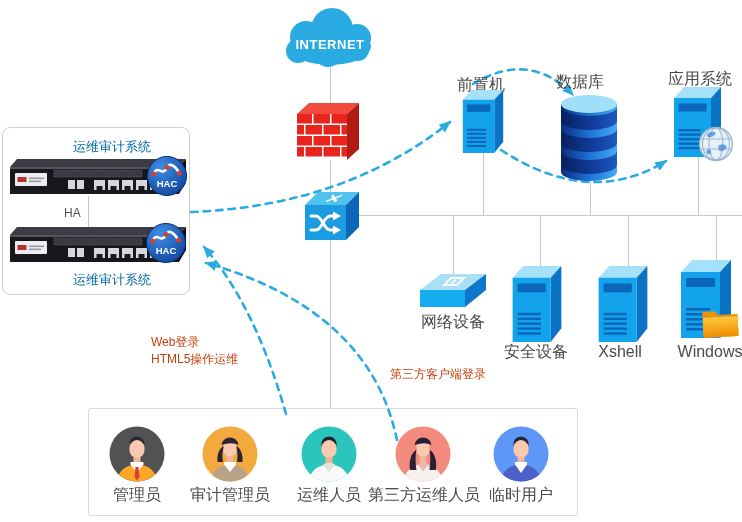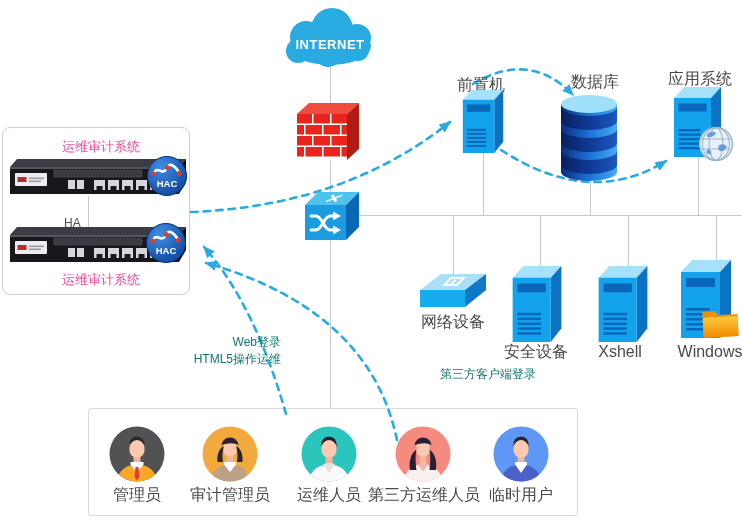--- a/index.html
+++ b/index.html
@@ -14,22 +14,22 @@
   .panel.audit{border-radius:8px;}
   .panel.users{border-radius:3px;border-color:#dadada;}
   
   svg.connectors{position:absolute;left:0;top:0;z-index:2;}
   .layer-content{position:absolute;left:0;top:0;width:742px;height:522px;z-index:3;pointer-events:none;}
   .layer-content > *{pointer-events:auto;}
   .lbl{
     position:absolute;color:#4a4a4a;font-size:16px;line-height:15px;text-align:center;
     white-space:nowrap;
   }
-  .lbl.big{font-size:13px;color:#ec4899;}
-  .anno{position:absolute;color:#0f766e;font-size:12px;line-height:17px;text-align:right;white-space:nowrap;}
+  .lbl.big{font-size:13px;color:#0369a1;text-align:right;}
+  .anno{position:absolute;color:#c2410c;font-size:12px;line-height:17px;text-align:left;white-space:nowrap;}
   .ha{position:absolute;color:#4f4f4f;font-size:12px;}
 </style>
 </head>
 <body>
 
 <div class="canvas">
 
   <div class="panel audit" style="left:2px;top:127px;width:188px;height:168px;z-index:1;"></div>
   <div class="panel users" style="left:88px;top:408px;width:490px;height:108px;z-index:1;"></div>
 
@@ -124,21 +124,21 @@
       <rect x="5" y="18" width="29" height="9" fill="#0A66B8"></rect>
       <g fill="#0A66B8">
         <rect x="5" y="48" width="24" height="2.5"></rect>
           <rect x="5" y="53" width="24" height="2.5"></rect>
         <rect x="5" y="58" width="24" height="2.5"></rect>
           <rect x="5" y="63" width="24" height="2.5"></rect>
         <rect x="5" y="68" width="24" height="2.5"></rect>
       </g>
     </svg>
 
-    <div class="lbl" style="left:550px;top:74px;width:90px;">数据库</div>
+    <div class="lbl" style="left:514px;top:74px;width:90px;text-align:right;">数据库</div>
     <svg class="abs" style="left:560px;top:90px;" width="58" height="92" viewBox="0 0 58 92">
       <defs>
         <linearGradient id="dbBody" x1="0" y1="0" x2="1" y2="0">
           <stop offset="0" stop-color="#0A2C80"></stop>
             <stop offset="0.55" stop-color="#1E78DC"></stop>
             <stop offset="1" stop-color="#47ABF0"></stop>
         </linearGradient>
         <linearGradient id="dbBand" x1="0" y1="0" x2="1" y2="0">
           <stop offset="0" stop-color="#081F5E"></stop>
             <stop offset="0.6" stop-color="#123E9E"></stop>
@@ -300,21 +300,21 @@
         </radialGradient>
       </defs>
       <circle cx="22" cy="22" r="20.5" fill="url(#hacG1)" stroke="#0A2E6E" stroke-width="1"></circle>
       <path d="M8,20 C12,9 17,24 22,13 C25,7 31,12 35,19" stroke="#ffffff" stroke-width="2.6" fill="none" stroke-linecap="round"></path>
       <circle cx="8" cy="20" r="2.6" fill="#E03A2A"></circle>
       <circle cx="22" cy="13" r="2.6" fill="#E03A2A"></circle>
       <circle cx="35" cy="19" r="2.6" fill="#E03A2A"></circle>
       <text x="22" y="34" text-anchor="middle" fill="#ffffff" font-size="10" font-weight="bold">HAC</text>
     </svg>
 
-    <div class="ha" style="left:64px;top:216px;">HA</div>
+    <div class="ha" style="left:64px;top:206px;">HA</div>
 
     <svg class="abs" style="left:10px;top:226px;" width="176" height="38" viewBox="0 0 176 38">
       <polygon points="0,9 7,1 176,1 169,9" fill="#3C3C44"></polygon>
       <polygon points="169,9 176,1 176,24 169,36" fill="#0C0C0F"></polygon>
       <rect x="0" y="9" width="169" height="27" fill="#18181C"></rect>
       <rect x="0" y="9" width="169" height="2" fill="#55555E"></rect>
       <rect x="5" y="15" width="32" height="13" rx="1" fill="#EDEDF1"></rect>
       <rect x="7.5" y="19" width="9" height="5" fill="#B7312C"></rect>
       <rect x="19" y="19.5" width="15" height="1.6" fill="#9a9aa2"></rect>
       <rect x="19" y="22.5" width="12" height="1.6" fill="#9a9aa2"></rect>

